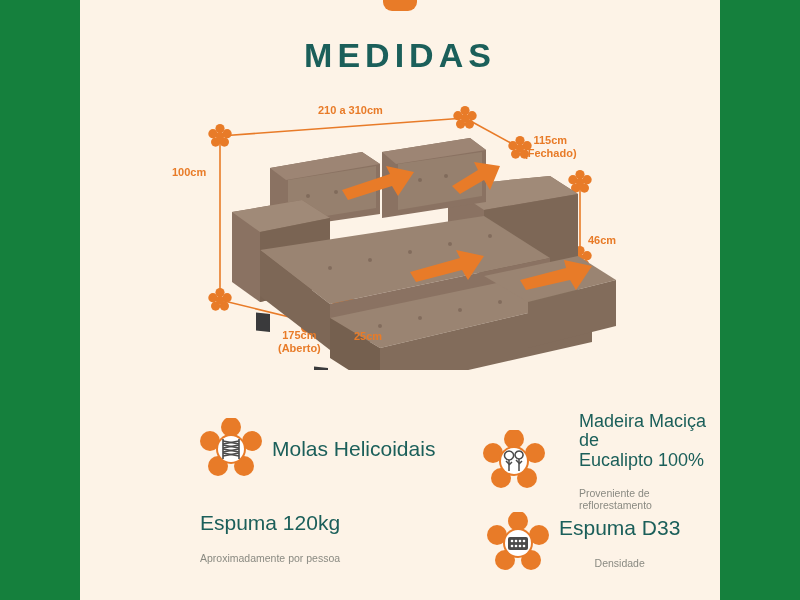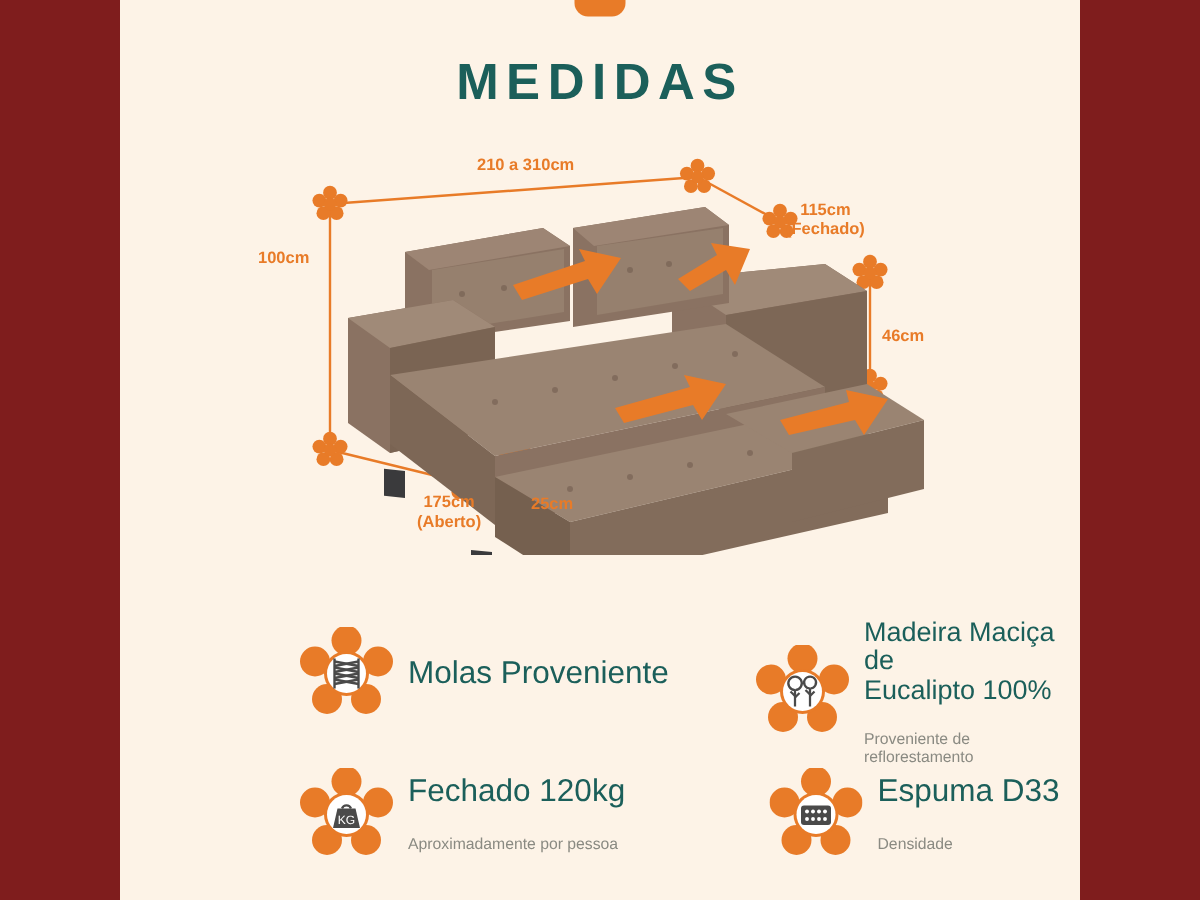--- a/index.html
+++ b/index.html
@@ -10,21 +10,21 @@
   body {
     width: 800px;
     height: 600px;
     overflow: hidden;
     font-family: "Liberation Sans", sans-serif;
   }
   .stage {
     position: relative;
     width: 800px;
     height: 600px;
-    background: #7f1d1d;
+    background: #15803d;
   }
   .canvas {
     position: absolute;
     left: 80px;
     top: 0;
     width: 640px;
     height: 600px;
     background: #fdf3e7;
     overflow: hidden;
   }
@@ -114,23 +114,23 @@
     color: #1b5f5a;
     font-weight: normal;
   }
   .ftitle.small { font-size: 18px; }
   .fsub {
     font-size: 10.5px;
     color: #8a8a82;
     margin-top: 18px;
   }
   .f1 { left: 120px; top: 18px; }
-  .f2 { left: 424px; top: 12px; }
+  .f2 { left: 403px; top: 12px; gap: 24px; }
   .f3 { left: 120px; top: 112px; }
-  .f4 { left: 433px; top: 112px; }
+  .f4 { left: 407px; top: 112px; text-align: center; }
 </style>
 </head>
 <body>
 
 <div class="stage">
   <div class="canvas">
 
     <div class="top-tab"></div>
 
     <div class="title">MEDIDAS</div>
@@ -234,21 +234,21 @@
           <path d="M310,84 L262,100 L268,110 L312,96 L318,106 L334,82 L306,76 Z"></path>
           <path d="M398,80 L372,96 L380,104 L404,90 L410,100 L420,76 L394,72 Z"></path>
           <path d="M380,168 L330,182 L336,192 L382,180 L388,190 L404,166 L376,160 Z"></path>
           <path d="M486,178 L440,190 L446,200 L490,190 L496,200 L512,176 L484,170 Z"></path>
         </g>
       </svg>
 
       <div class="dim-label" style="left:238px; top:14px;">210 a 310cm</div>
       <div class="dim-label" style="left:92px; top:48px;margin-top:28px;">100cm</div>
       <div class="dim-label" style="left:444px; top:44px;text-align:center;">115cm<br>(Fechado)</div>
-      <div class="dim-label" style="left:508px; top:128px;">46cm</div>
+      <div class="dim-label" style="left:508px; top:144px;">46cm</div>
       <div class="dim-label" style="left:274px; top:240px;">25cm</div>
       <div class="dim-label" style="left:198px; top:239px;text-align:center;">175cm<br>(Aberto)</div>
     </div>
 
     <div class="features">
 
       <div class="feature f1">
         <div class="badge">
           <svg width="62" height="62" viewBox="0 0 62 62">
             <g fill="#e87b28">
@@ -264,21 +264,21 @@
           <svg class="glyph" viewBox="0 0 28 28">
             <g stroke="#4a4a4a" stroke-width="1.6" fill="none">
               <line x1="6" y1="4" x2="6" y2="24"></line>
               <line x1="22" y1="4" x2="22" y2="24"></line>
               <path d="M6,6 L22,9 M6,10 L22,13 M6,14 L22,17 M6,18 L22,21"></path>
               <path d="M22,6 L6,9 M22,10 L6,13 M22,14 L6,17 M22,18 L6,21"></path>
             </g>
           </svg>
         </div>
         <div class="ftext">
-          <div class="ftitle">Molas Proveniente</div>
+          <div class="ftitle">Molas Helicoidais</div>
         </div>
       </div>
 
       <div class="feature f2">
         <div class="badge">
           <svg width="62" height="62" viewBox="0 0 62 62">
             <g fill="#e87b28">
               <circle cx="31" cy="9" r="10"></circle>
                 <circle cx="52" cy="23" r="10"></circle>
               <circle cx="44" cy="48" r="10"></circle>
@@ -300,40 +300,22 @@
           </svg>
         </div>
         <div class="ftext">
           <div class="ftitle small" style="white-space:pre-line;">Madeira Maciça de
 Eucalipto 100%</div>
           <div class="fsub">Proveniente de reflorestamento</div>
         </div>
       </div>
 
       <div class="feature f3">
-        <div class="badge">
-          <svg width="62" height="62" viewBox="0 0 62 62">
-            <g fill="#e87b28">
-              <circle cx="31" cy="9" r="10"></circle>
-                <circle cx="52" cy="23" r="10"></circle>
-              <circle cx="44" cy="48" r="10"></circle>
-                <circle cx="18" cy="48" r="10"></circle>
-              <circle cx="10" cy="23" r="10"></circle>
-                <circle cx="31" cy="31" r="15"></circle>
-            </g>
-            <circle cx="31" cy="31" r="13" fill="#ffffff"></circle>
-          </svg>
-          <svg class="glyph" viewBox="0 0 28 28">
-            <path d="M8,10 L20,10 L23,23 L5,23 Z" fill="#4a4a4a"></path>
-            <path d="M11,10 a3.2,3.2 0 0,1 6,0" stroke="#4a4a4a" stroke-width="1.5" fill="none"></path>
-            <text x="14" y="20" font-size="8" fill="#ffffff" text-anchor="middle" font-family="Liberation Sans, sans-serif">KG</text>
-          </svg>
-        </div>
         <div class="ftext">
-          <div class="ftitle">Fechado 120kg</div>
+          <div class="ftitle">Espuma 120kg</div>
           <div class="fsub">Aproximadamente por pessoa</div>
         </div>
       </div>
 
       <div class="feature f4">
         <div class="badge">
           <svg width="62" height="62" viewBox="0 0 62 62">
             <g fill="#e87b28">
               <circle cx="31" cy="9" r="10"></circle>
                 <circle cx="52" cy="23" r="10"></circle>

